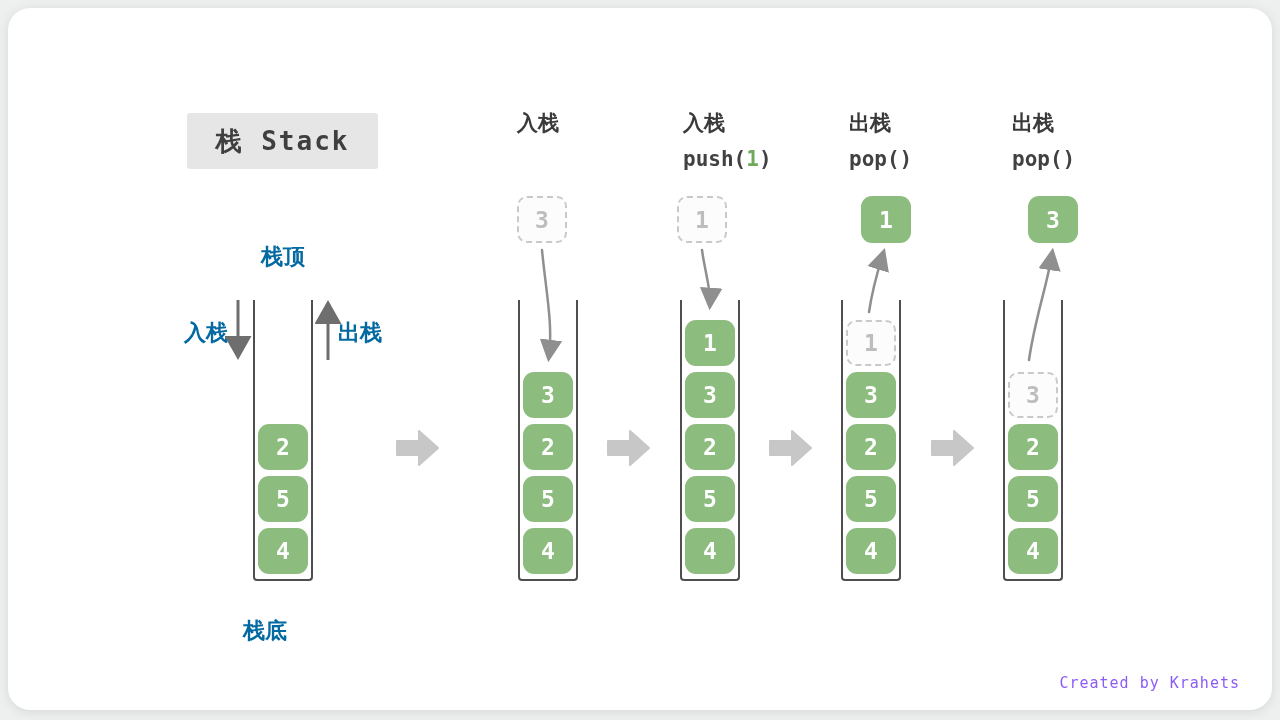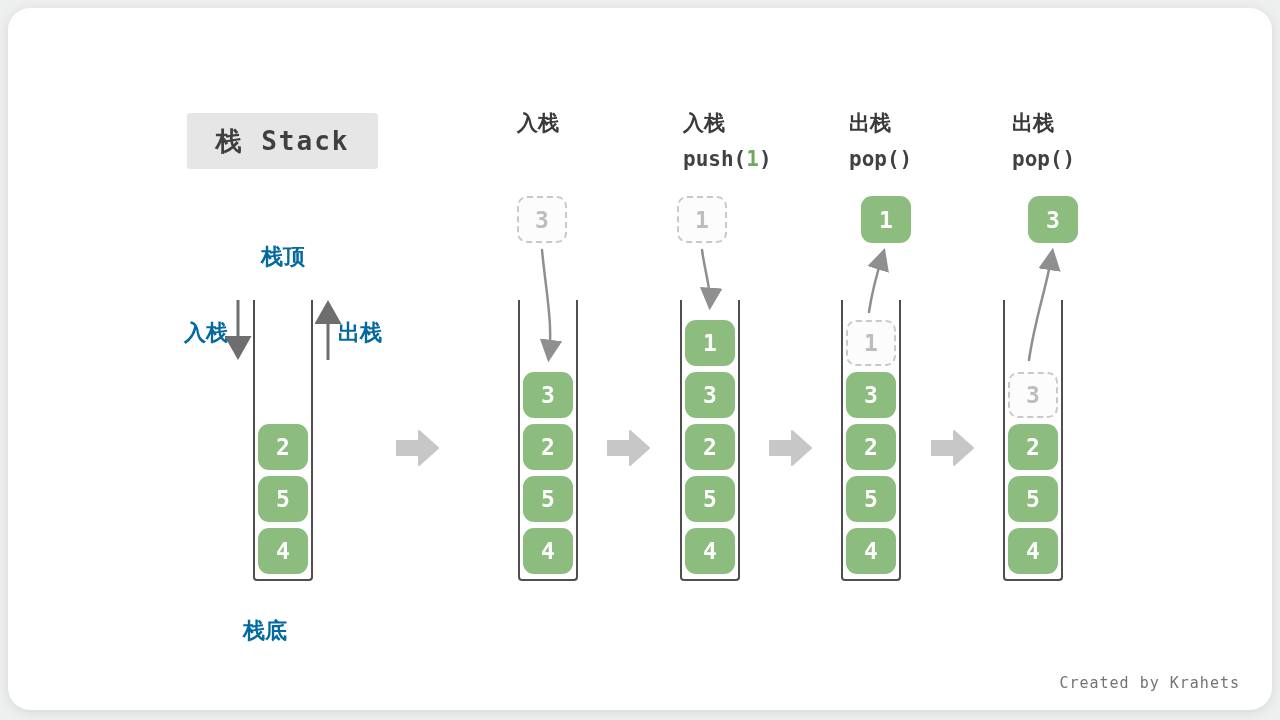--- a/index.html
+++ b/index.html
@@ -57,21 +57,21 @@
   }
   .overlay{left:0;top:0;pointer-events:none;}
   .dir{stroke:var(--dir,#6e6e6e);stroke-width:3;fill:none;marker-end:url(#mDir);}
   .flow{stroke:var(--flow,#8f8f8f);stroke-width:2.5;fill:none;
         marker-end:url(#mFlow);stroke-linecap:round;}
   .block{fill:var(--block,#c7c7c7);stroke:var(--block,#c7c7c7);
          stroke-width:2;stroke-linejoin:round;}
   .watermark{
     right:40px;top:674px;
     font-family:"DejaVu Sans Mono",monospace;
-    font-size:15px;color:#737373;letter-spacing:1px;
+    font-size:15px;color:#8b5cf6;letter-spacing:1px;
   }
 </style>
 </head>
 <body>
 
 <div class="abs card"></div>
 
 <div class="abs title-box">栈 Stack</div>
 
 <div class="abs zh-label" style="left:223px;top:243px;">栈顶</div>

